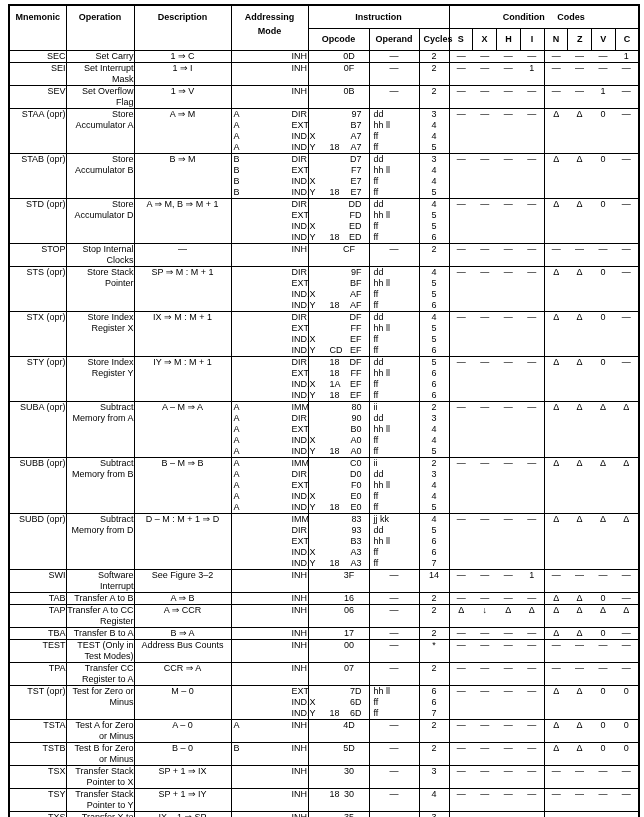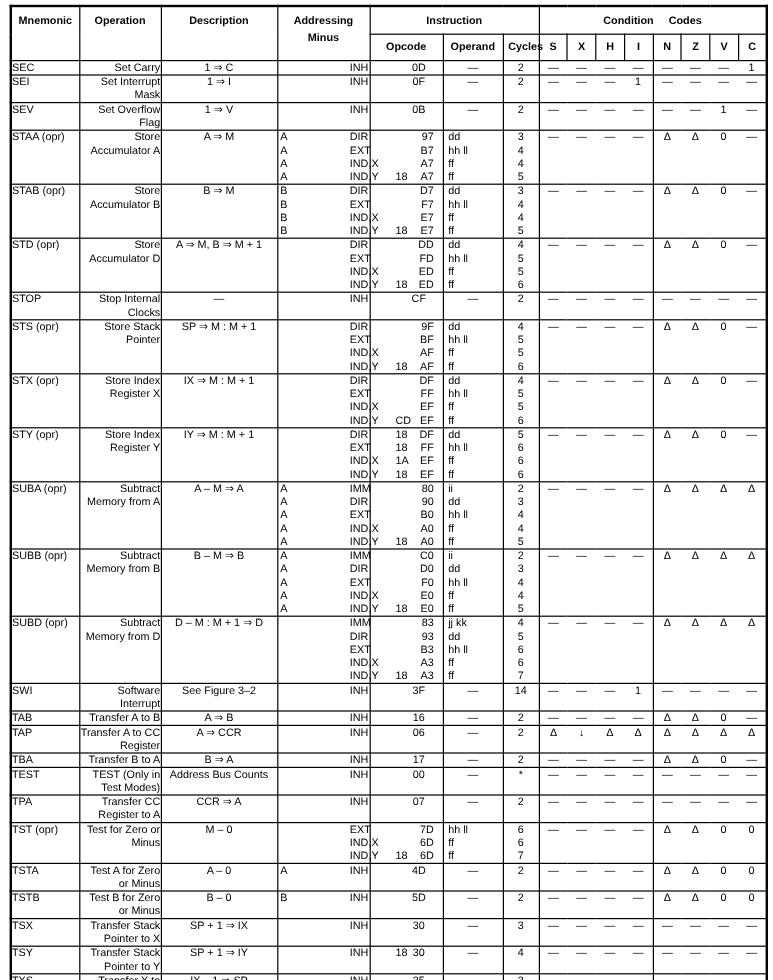--- a/index.html
+++ b/index.html
@@ -19,21 +19,21 @@
     font-size:9px; font-weight:700; text-align:center;
     vertical-align:top; line-height:14px; padding:4px;
   }
   .itbl thead tr.h2 th { line-height:13px; height:14px; }
   th.h-instr, th.h-cc { height:15px; }
   th.h-cc { word-spacing:10px; }
   th.h-addr div { line-height:14px; }
   .itbl td {
     font-size:9px; line-height:11px; vertical-align:top; padding:0;
   }
-  td.mn { text-align:left; }
+  td.mn { text-align:right; }
   td.op { text-align:right; }
   td.de { text-align:center; }
   .mline { display:flex; }
   .mreg  { width:16px; padding-left:2px; flex:0 0 auto; }
   .mmode { flex:1 1 0; text-align:left;padding-left:44px; }
   .oline { display:flex; }
   .opfx  { width:18px; padding-left:21px; flex:0 0 auto; }
   .oval  { flex:1 1 0; }
   .oval.ctr { text-align:center; }
   .oval.rgt { text-align:right; padding-right:7px; }
@@ -66,21 +66,21 @@
         <col style="width:23.75px">
         <col style="width:23.75px">
     </colgroup>
     <thead>
       <tr class="h1">
         <th rowspan="2">Mnemonic</th>
         <th rowspan="2">Operation</th>
         <th rowspan="2">Description</th>
         <th rowspan="2" class="h-addr">
           <div>Addressing</div>
-          <div>Minus</div>
+          <div>Mode</div>
         </th>
         <th colspan="3" class="h-instr">Instruction</th>
         <th colspan="8" class="h-cc">Condition Codes</th>
       </tr>
       <tr class="h2">
         <th>Opcode</th>
         <th>Operand</th>
         <th>Cycles</th>
         <th>S</th>
         <th>X</th>

